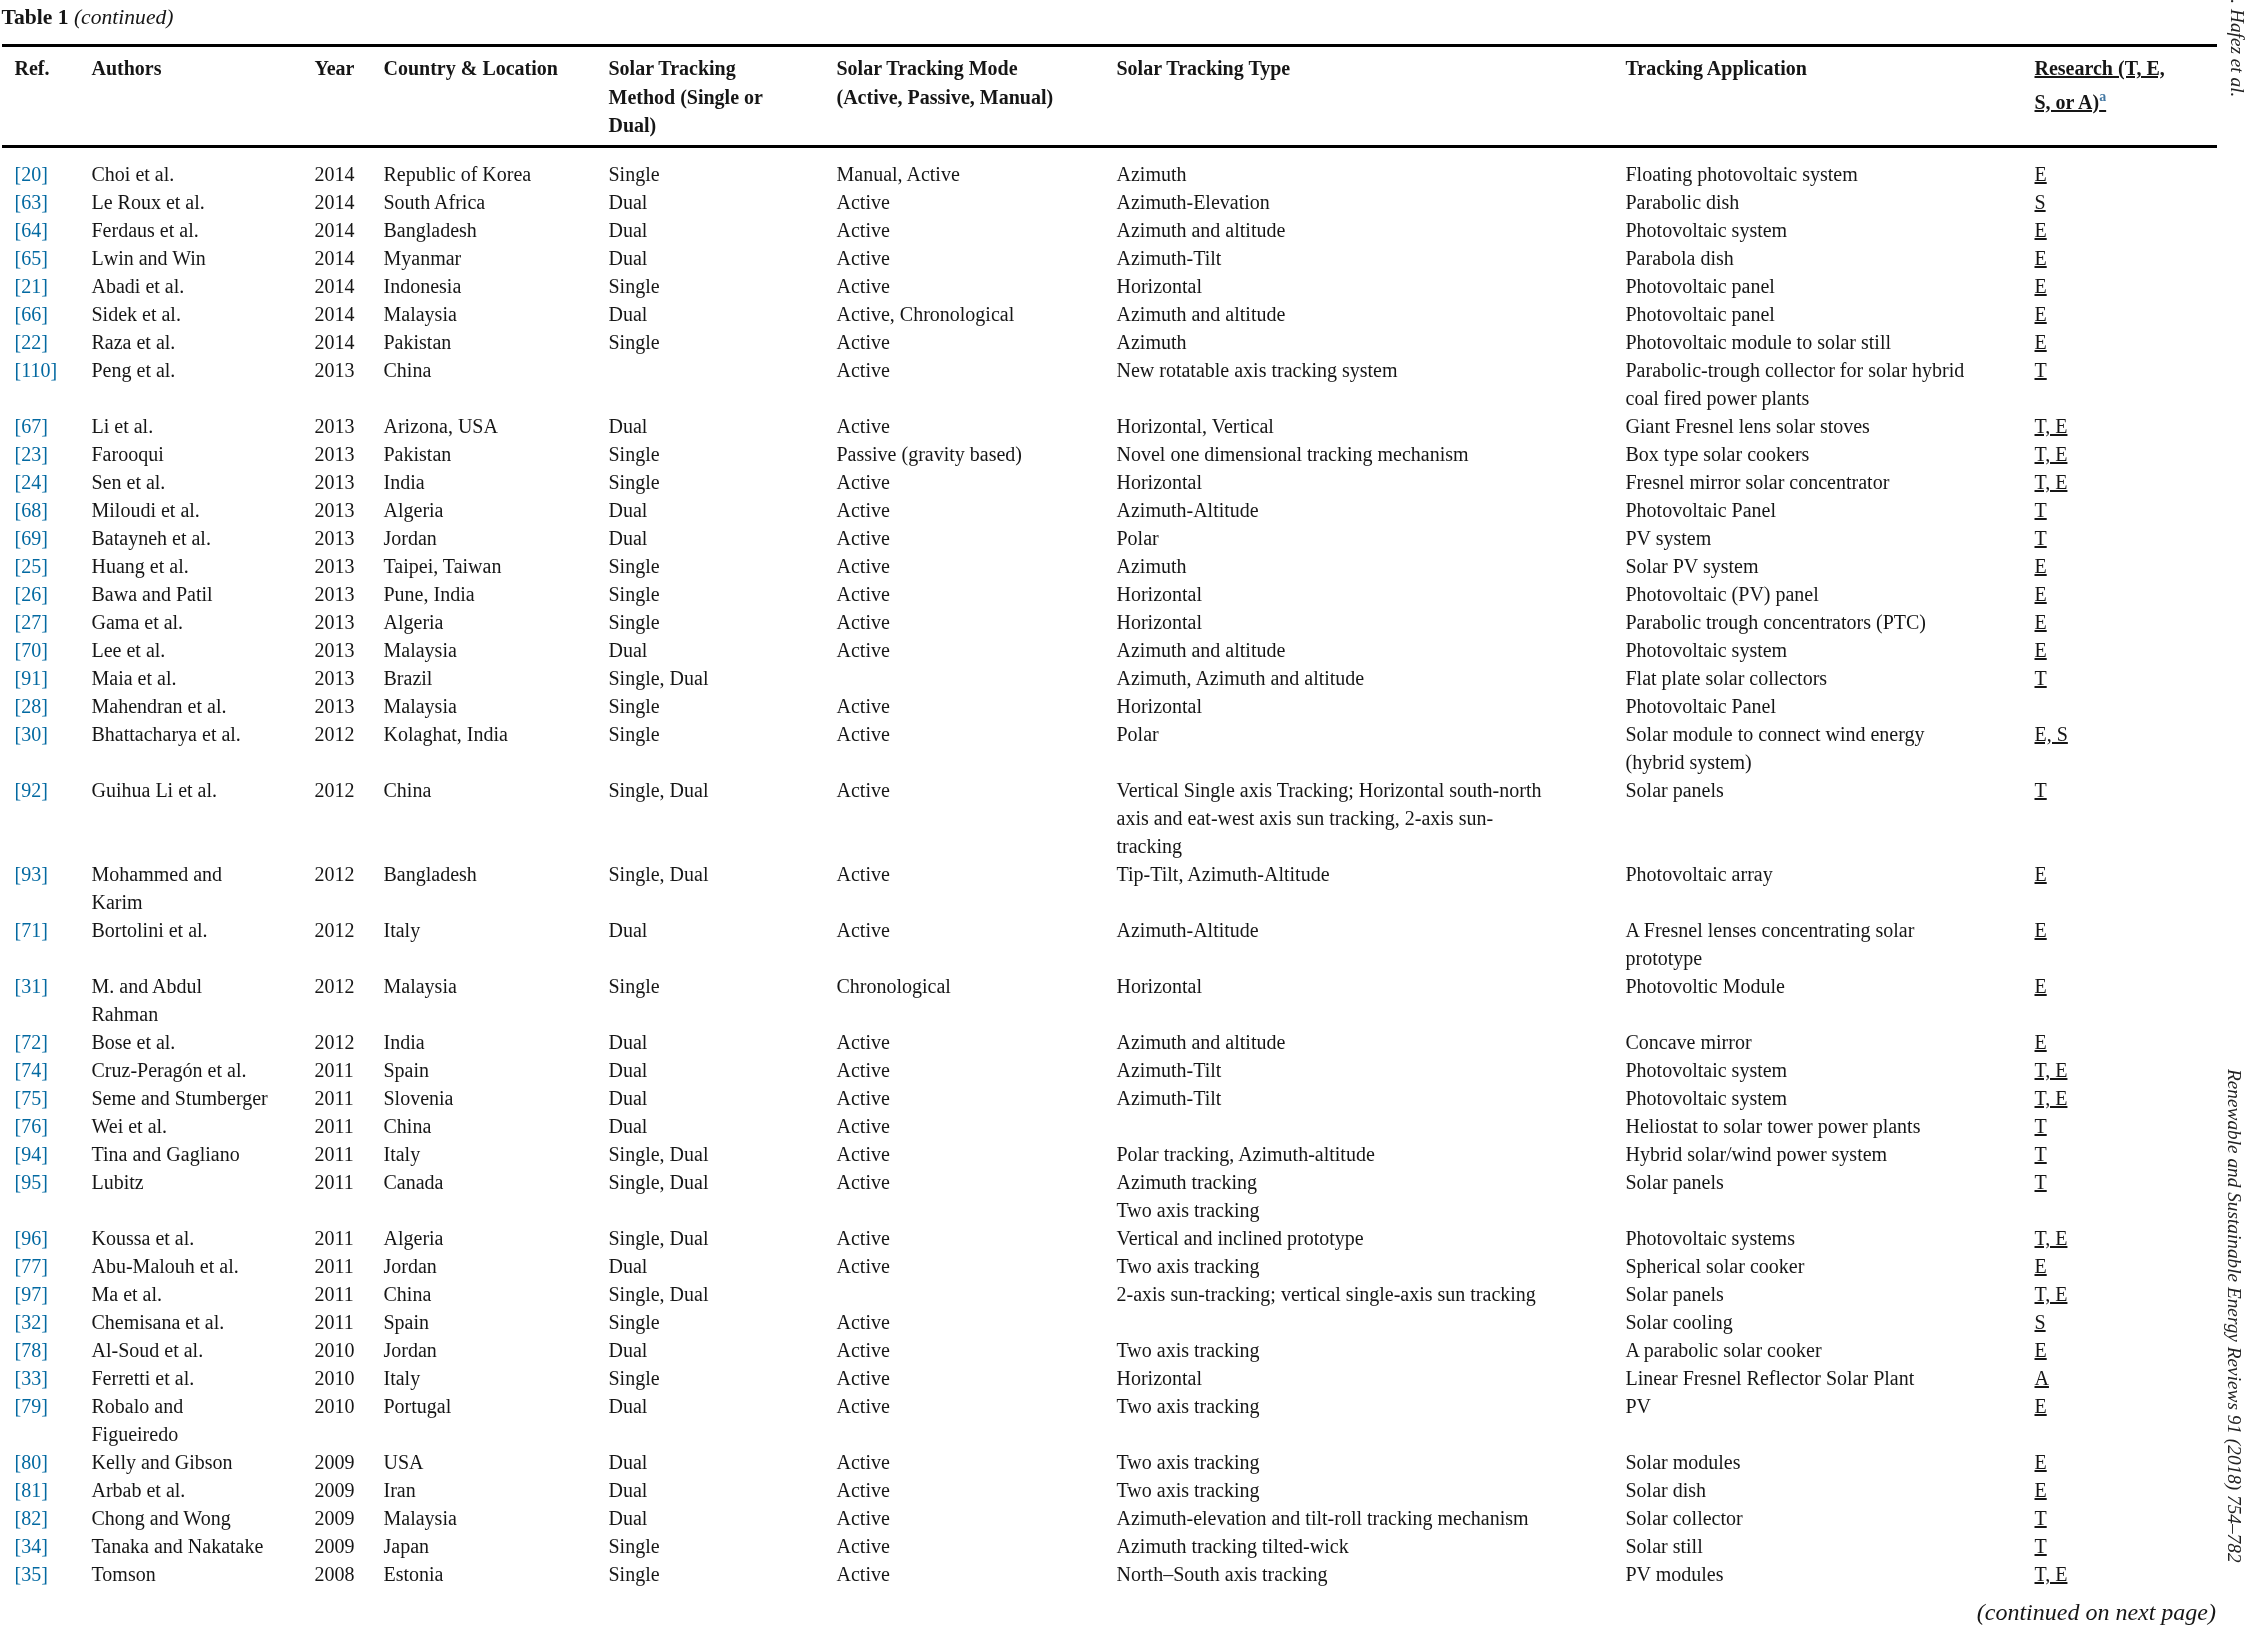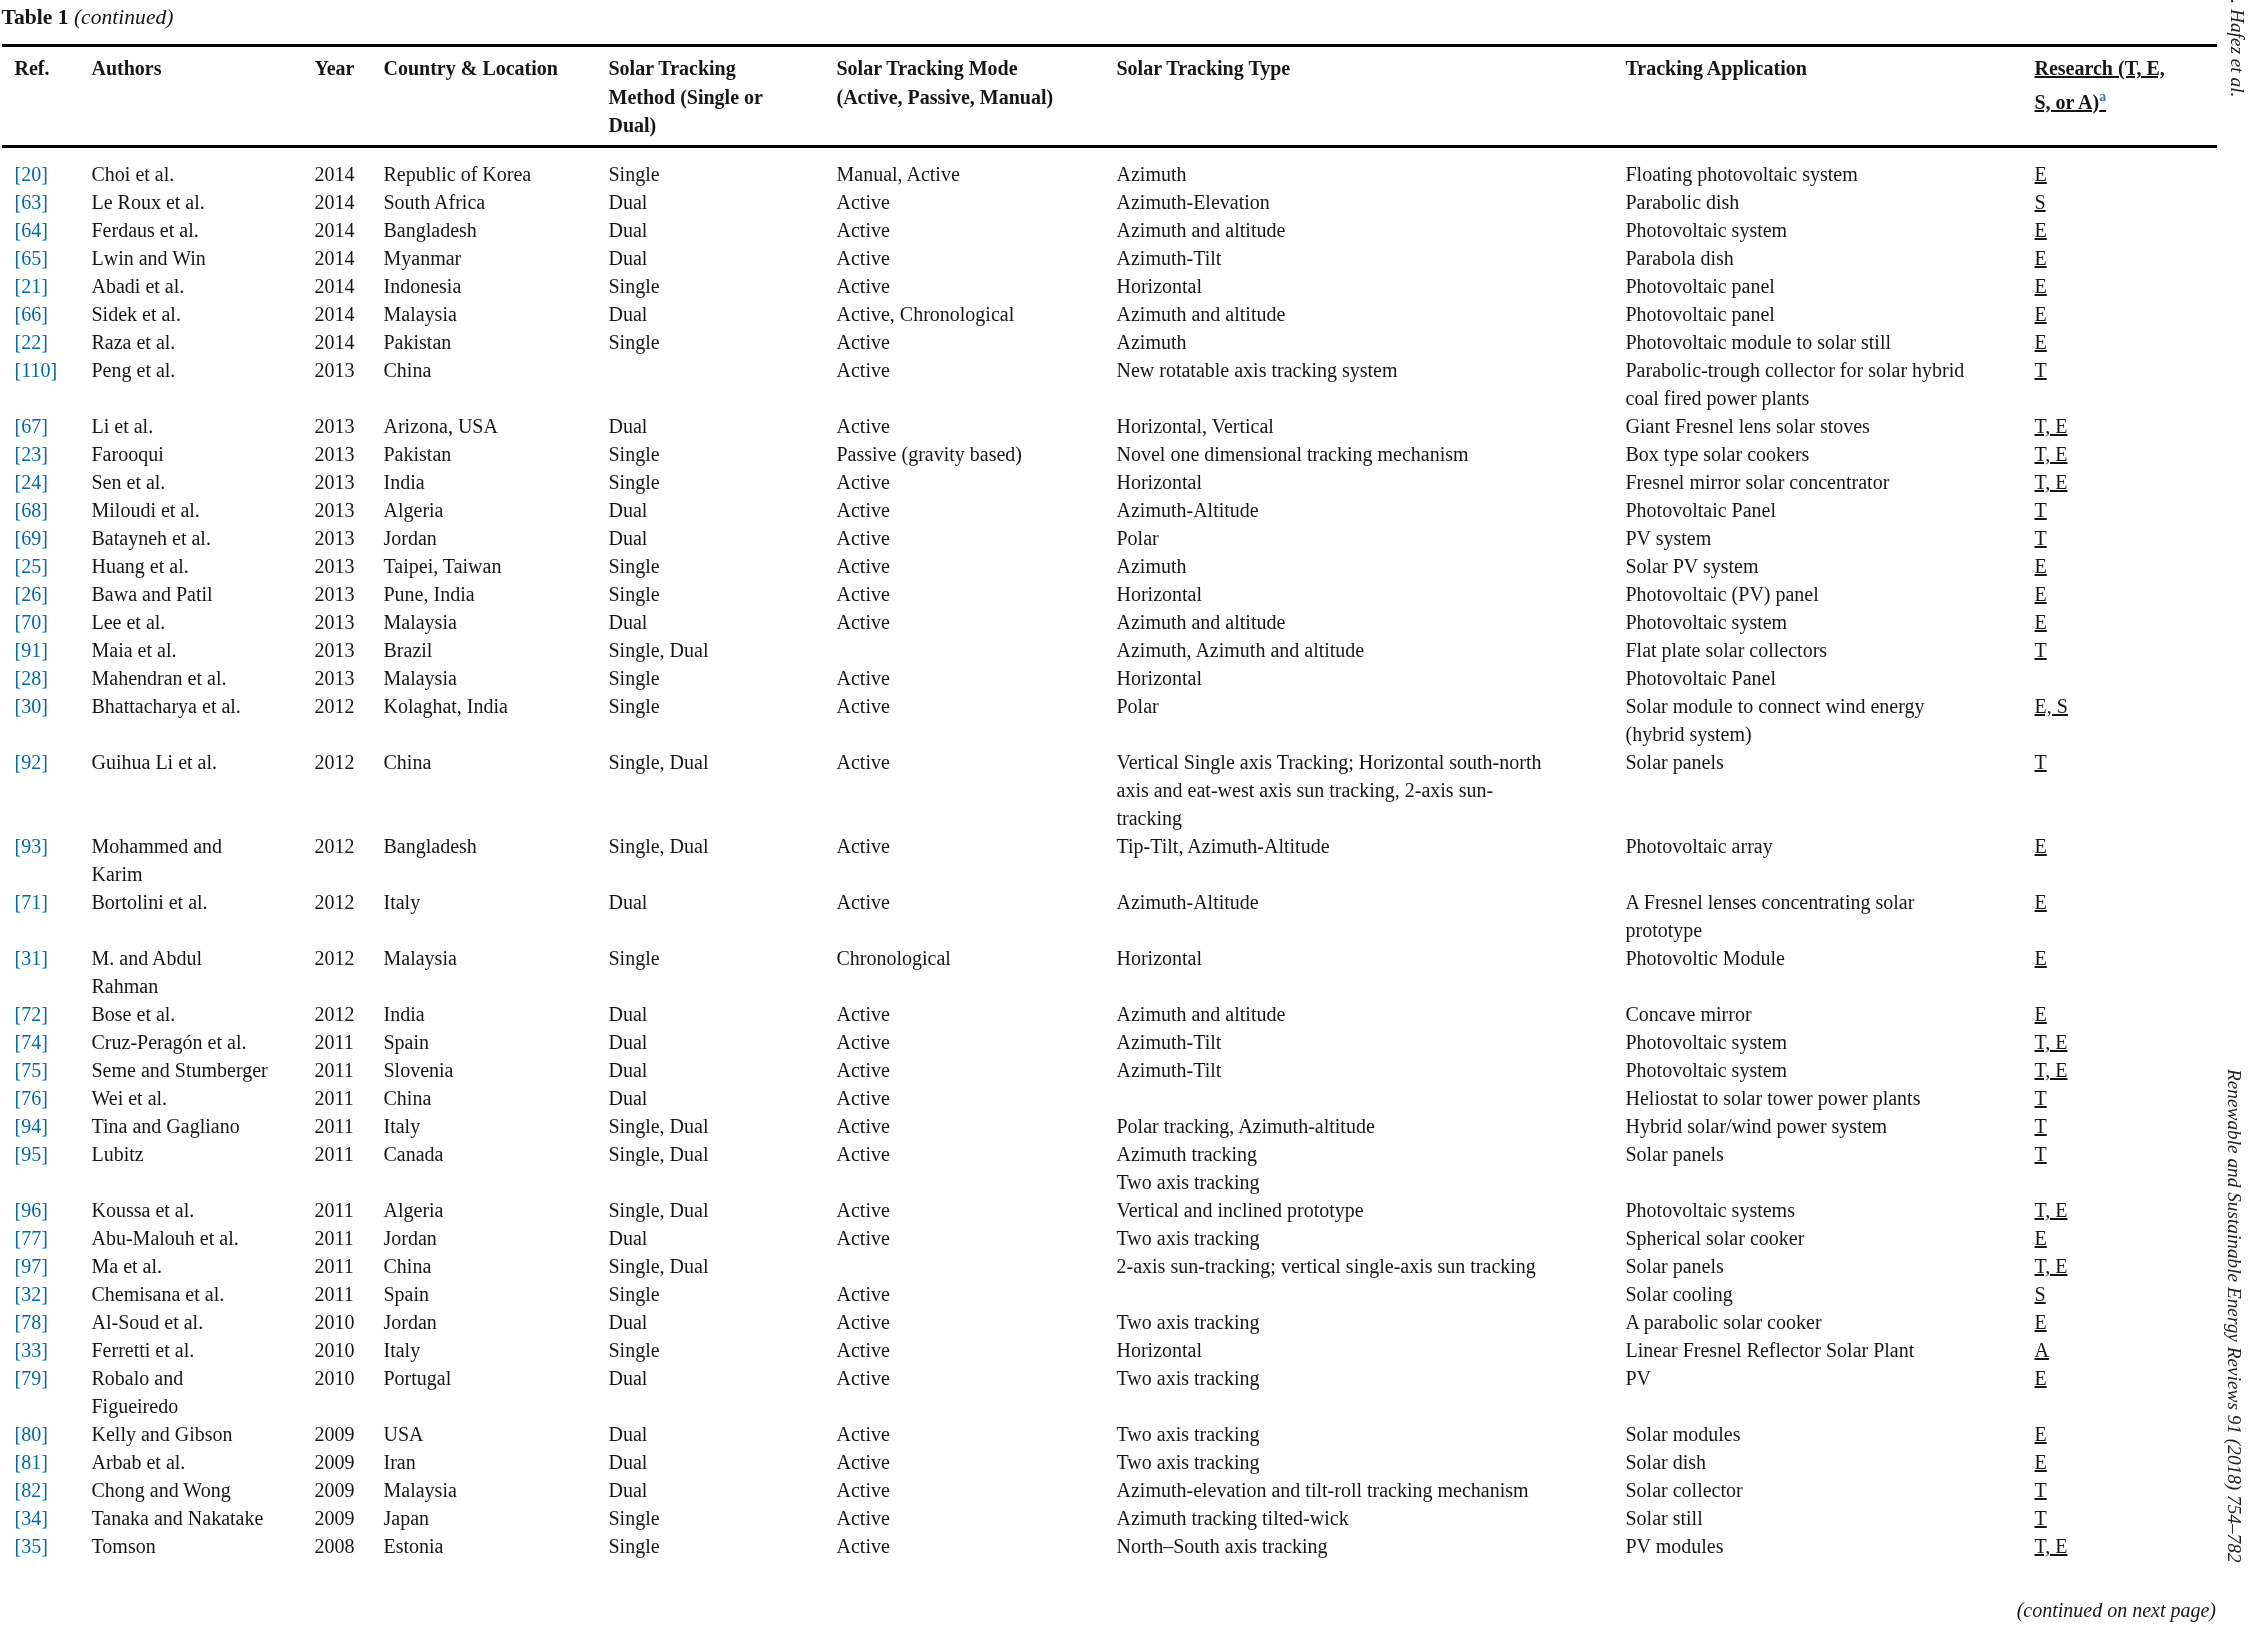--- a/index.html
+++ b/index.html
@@ -50,21 +50,21 @@
   .col-type{width:509px;}
   .col-application{width:409px;}
   .col-research{width:182px;text-decoration:underline;}
   td.col-ref{color:#0369a1;}
   .sup-a{color:#4579a4;font-size:14px;}
   .footer-note{
     position:absolute;
     top:1599px;
     right:45px;
     font-style:italic;
-    font-size:20px;
+    font-size:24px;
     color:#161616;
   }
   .side-text{
     position:absolute;
     writing-mode:vertical-rl;
     font-style:italic;
     font-size:19.3px;
     color:#222;
     white-space:pre;
   }
@@ -257,20 +257,31 @@
           <td class="col-authors">Bawa and Patil</td>
           <td class="col-year">2013</td>
           <td class="col-country">Pune, India</td>
           <td class="col-method">Single</td>
           <td class="col-mode">Active</td>
           <td class="col-type">Horizontal</td>
           <td class="col-application">Photovoltaic (PV) panel</td>
           <td class="col-research">E</td>
         </tr>
         <tr>
+          <td class="col-ref">[27]</td>
+          <td class="col-authors">Gama et al.</td>
+          <td class="col-year">2013</td>
+          <td class="col-country">Algeria</td>
+          <td class="col-method">Single</td>
+          <td class="col-mode">Active</td>
+          <td class="col-type">Horizontal</td>
+          <td class="col-application">Parabolic trough concentrators (PTC)</td>
+          <td class="col-research">E</td>
+        </tr>
+        <tr>
           <td class="col-ref">[70]</td>
           <td class="col-authors">Lee et al.</td>
           <td class="col-year">2013</td>
           <td class="col-country">Malaysia</td>
           <td class="col-method">Dual</td>
           <td class="col-mode">Active</td>
           <td class="col-type">Azimuth and altitude</td>
           <td class="col-application">Photovoltaic system</td>
           <td class="col-research">E</td>
         </tr>

